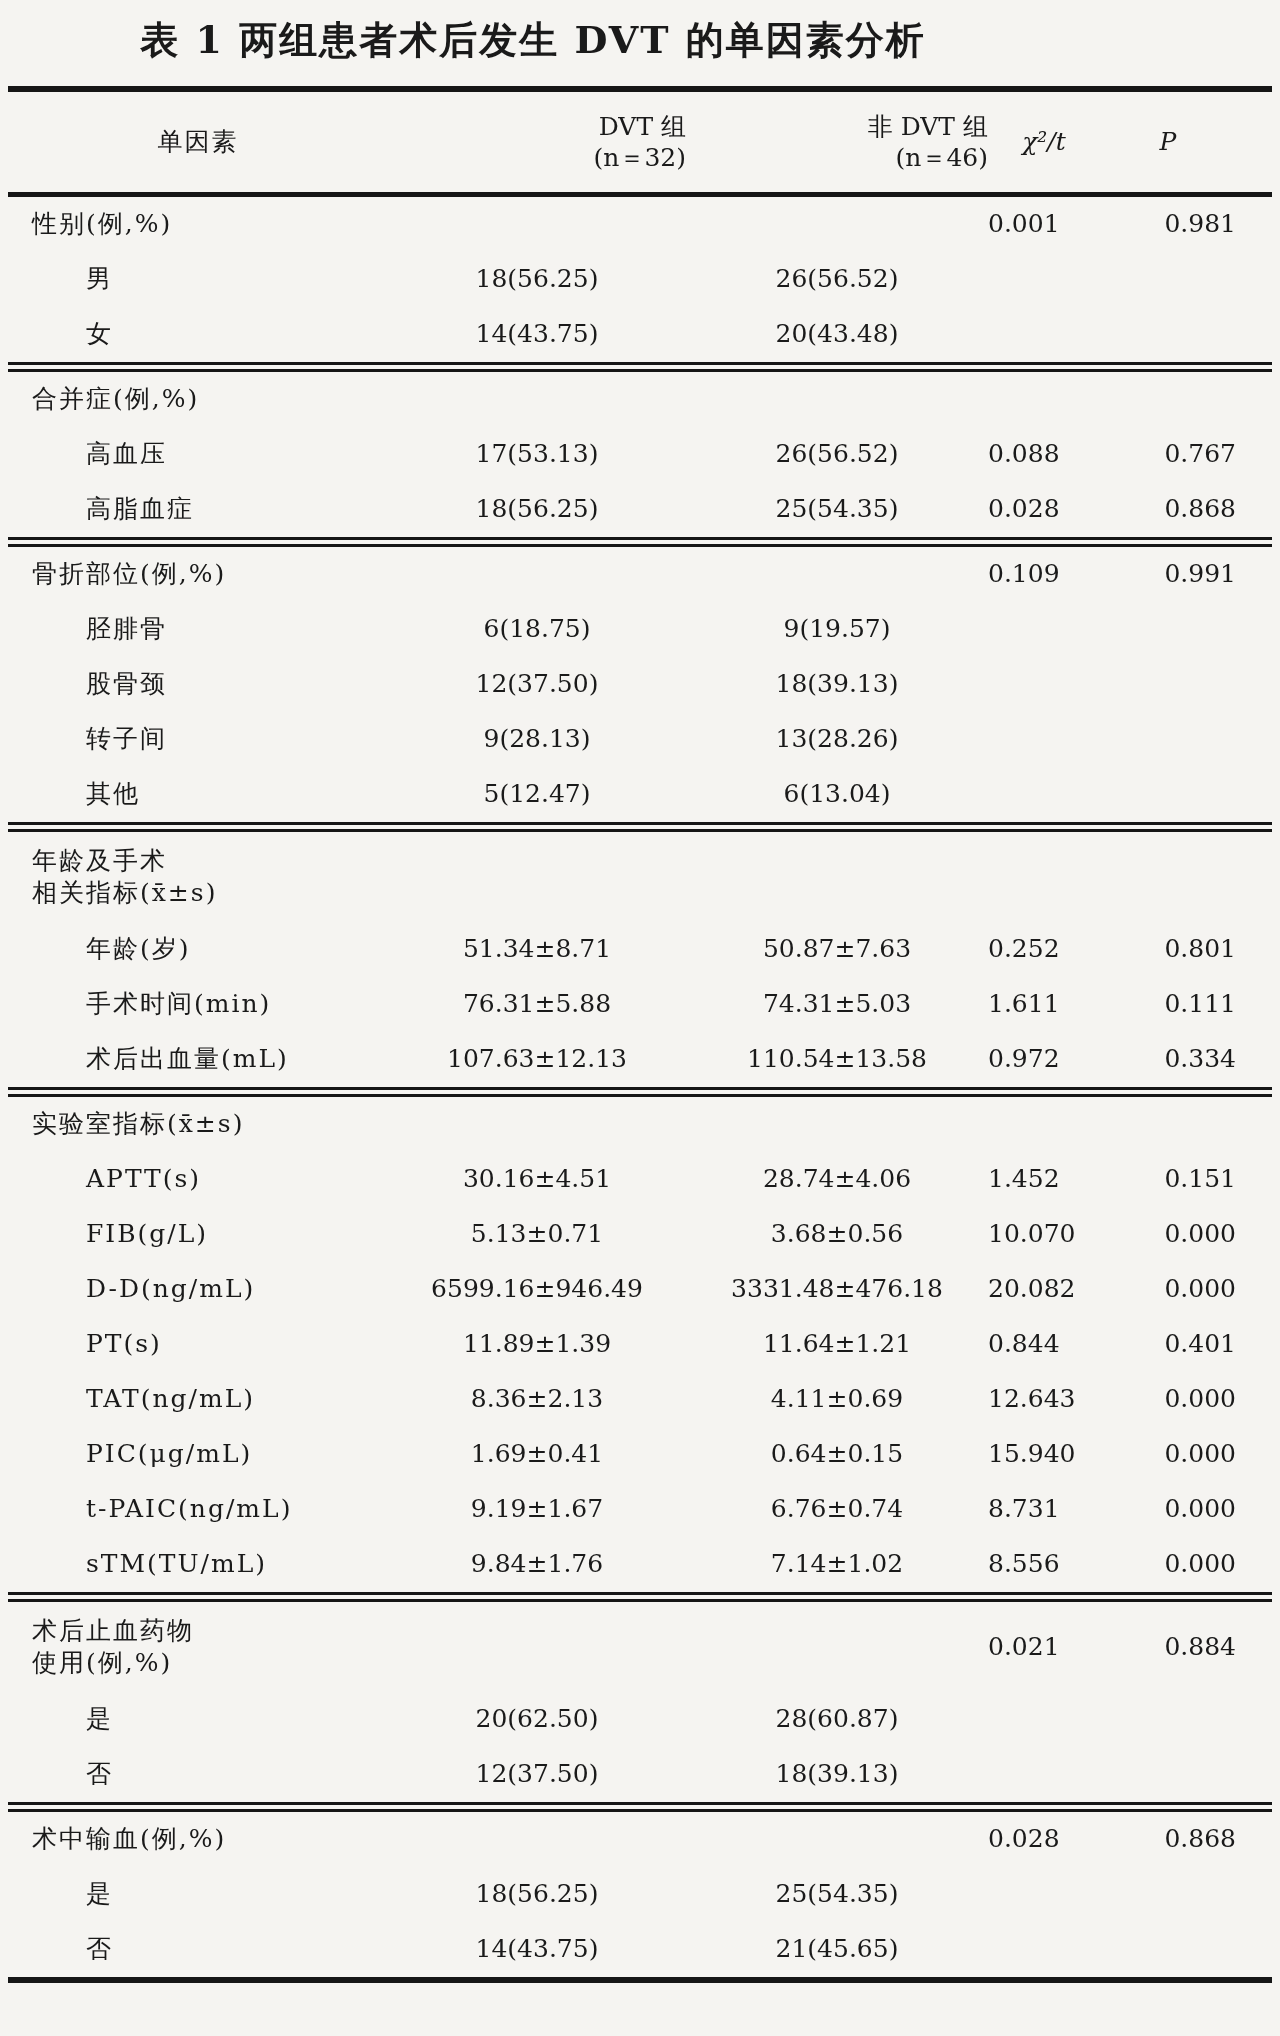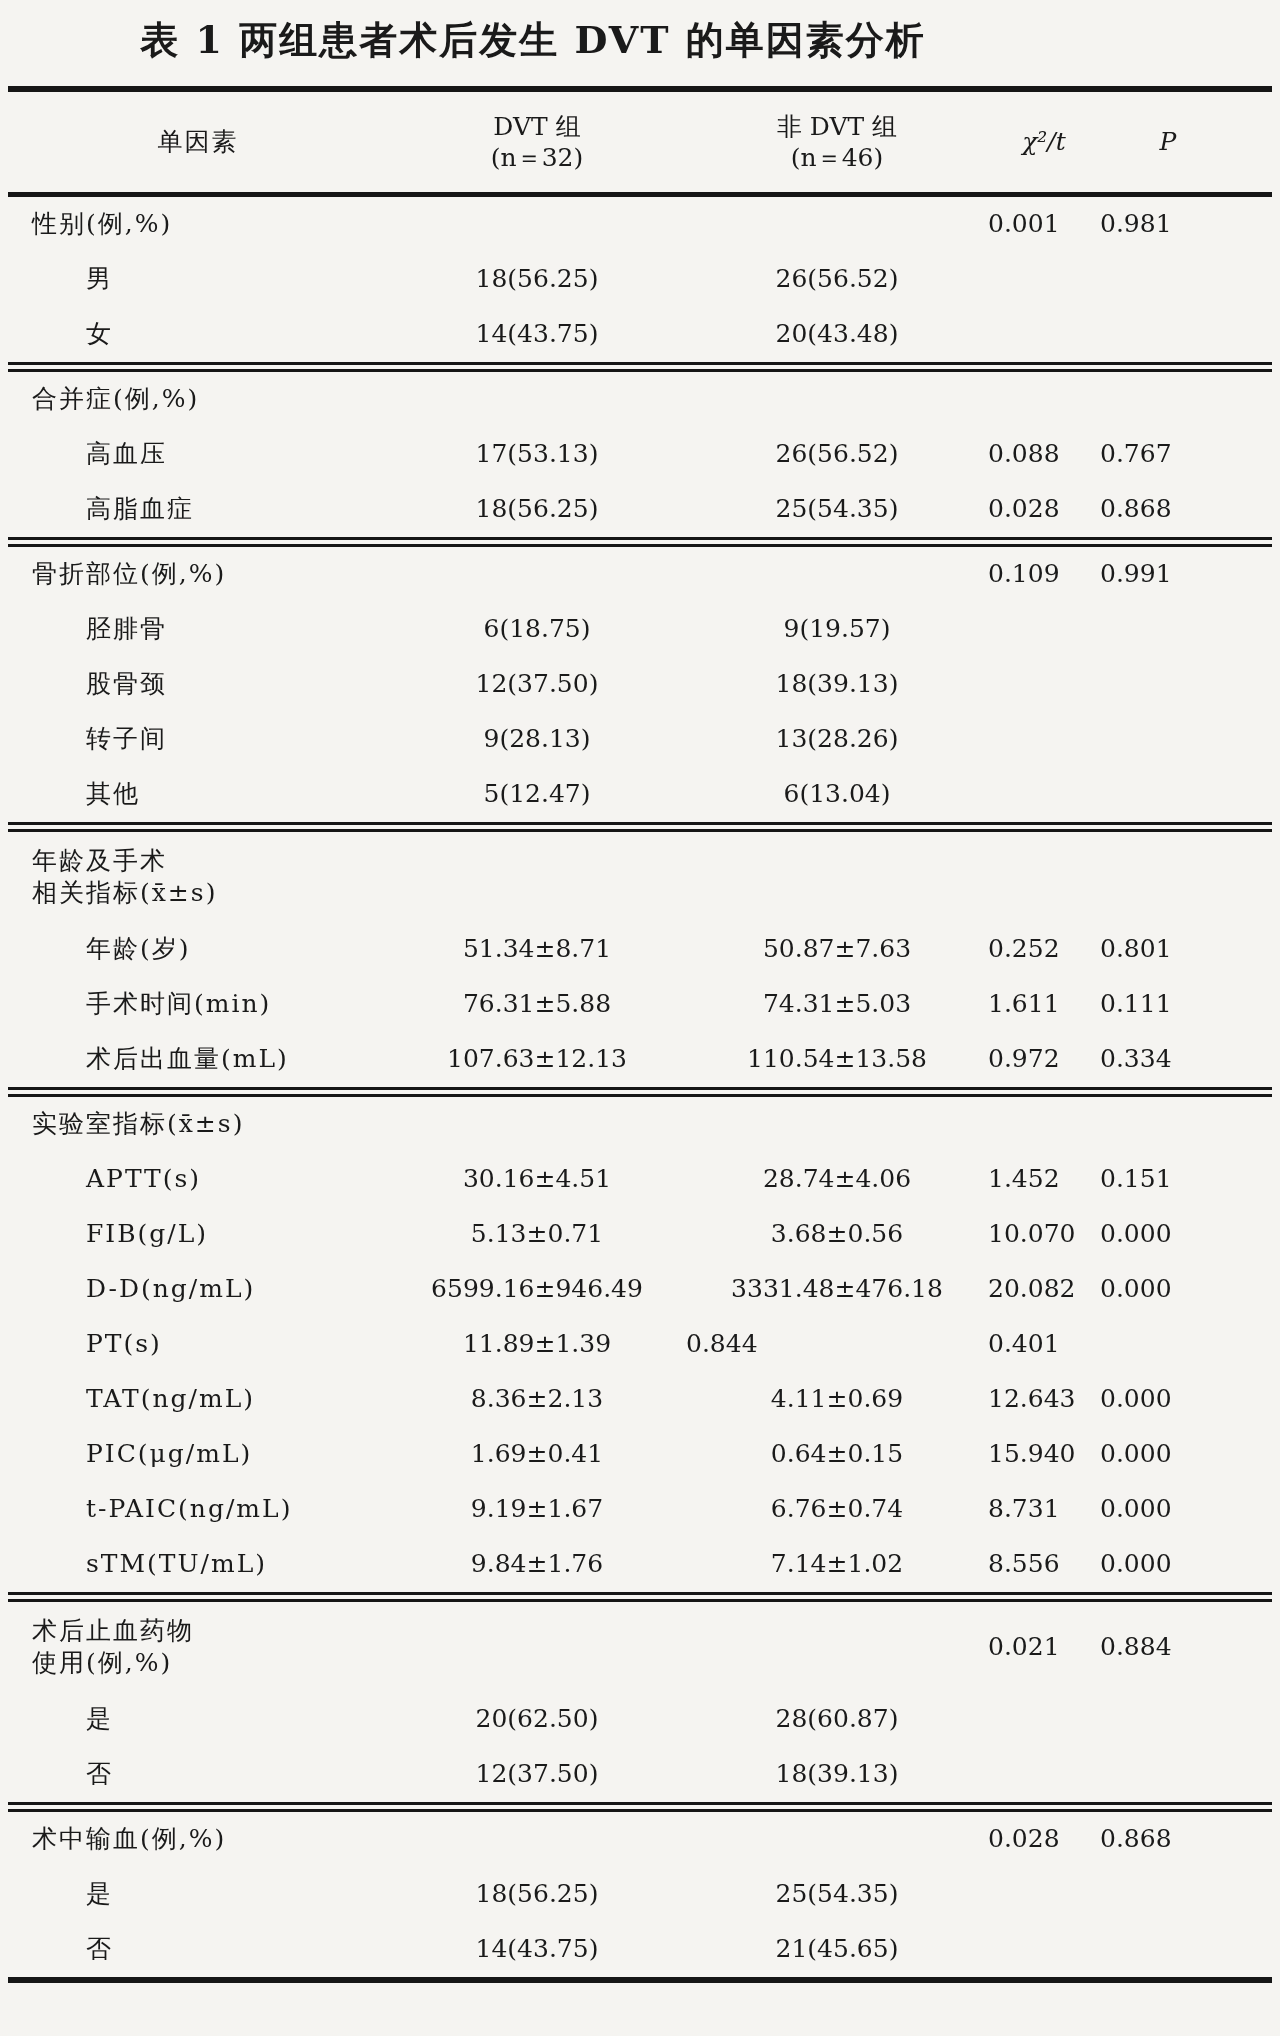--- a/index.html
+++ b/index.html
@@ -72,28 +72,29 @@
   .indent .cell-label {
     padding-left: 78px;
   }
   .cell-center {
     text-align: center;
   }
   .cell-chi {
     padding-right: 26px;
   }
   .cell-p {
+    text-align: right;
     padding-right: 36px;
   }
   .header-factor {
     text-align: center;
     padding-left: 0;
   }
   .header-group {
-    text-align: center;
+    text-align: right;
     line-height: 1.25;
   }
   .header-chi {
     text-align: center;
     font-style: italic;
   }
   .header-p {
     text-align: center;
     padding-right: 36px;
     font-style: italic;
@@ -259,20 +260,21 @@
         <div class="row body-row indent">
           <div class="cell cell-label">D-D(ng/mL)</div>
           <div class="cell cell-center">6599.16±946.49</div>
           <div class="cell cell-center">3331.48±476.18</div>
           <div class="cell cell-chi">20.082</div>
           <div class="cell cell-p">0.000</div>
         </div>
         <div class="row body-row indent">
           <div class="cell cell-label">PT(s)</div>
           <div class="cell cell-center">11.89±1.39</div>
+          <div class="cell cell-center">11.64±1.21</div>
           <div class="cell cell-chi">0.844</div>
           <div class="cell cell-p">0.401</div>
         </div>
         <div class="row body-row indent">
           <div class="cell cell-label">TAT(ng/mL)</div>
           <div class="cell cell-center">8.36±2.13</div>
           <div class="cell cell-center">4.11±0.69</div>
           <div class="cell cell-chi">12.643</div>
           <div class="cell cell-p">0.000</div>
         </div>

